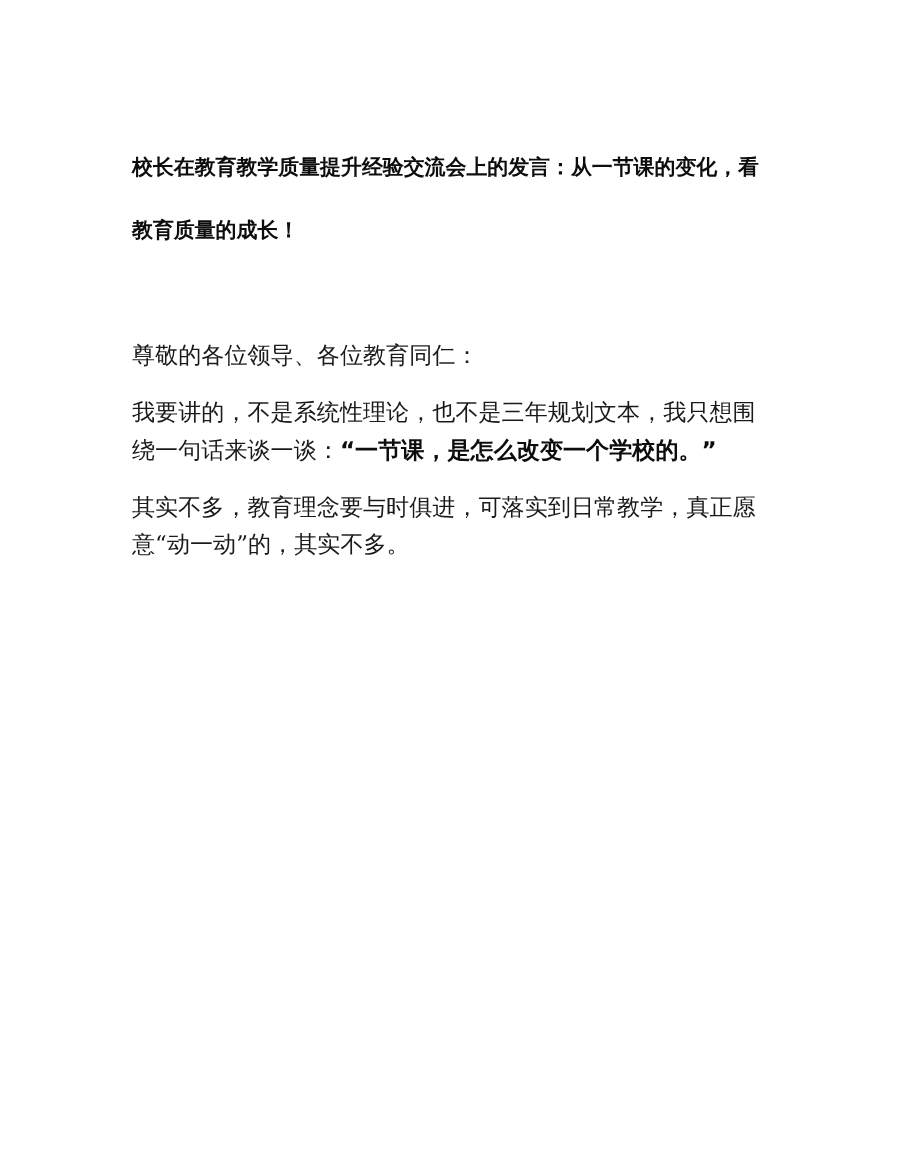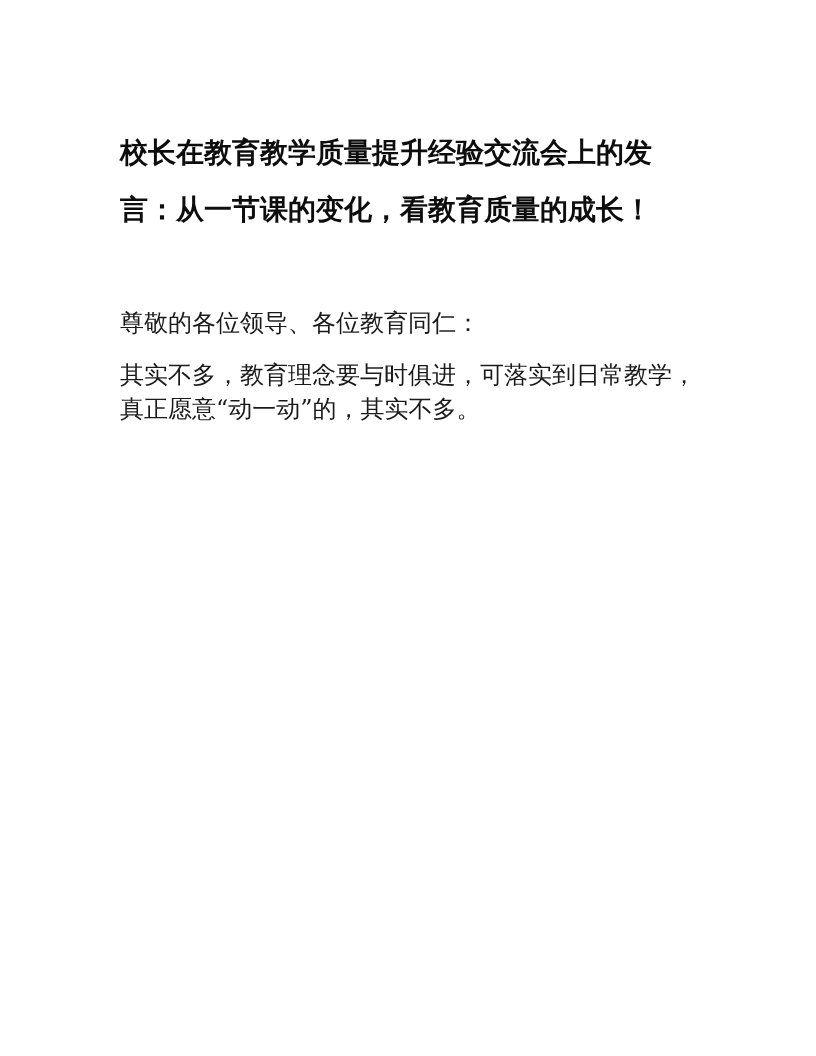--- a/index.html
+++ b/index.html
@@ -4,35 +4,36 @@
   <style>
     html, body { margin: 0; padding: 0; background: #ffffff; }
     body { width: 816px; height: 1056px; position: relative; overflow: hidden; }
     .page {
       position: absolute; left: 120px; top: 124px; width: 576px;
       color: #111111;
       font-family: "DejaVu Serif", "Liberation Serif", serif;
     }
     .title {
       font-family: "DejaVu Sans", "Liberation Sans", sans-serif;
-      font-weight: bold; font-size: 28px; line-height: 57px;
+      font-weight: bold; font-size: 19px; line-height: 57px;
       margin: 0 0 68px 0; letter-spacing: 0px; color: #0d0d0d;
     }
     .p {
-      font-size: 24px; line-height: 34px; margin: 2px 0 18px 0; color: #1a1a1a;
+      font-size: 21px; line-height: 34px; margin: 2px 0 18px 0; color: #1a1a1a;
     }
     .p.greet { margin-bottom: 18px; }
     .bold { font-family: "DejaVu Sans", "Liberation Sans", sans-serif; font-weight: bold; color: #0d0d0d; }
     .h2 {
       font-family: "DejaVu Sans", "Liberation Sans", sans-serif;
       font-weight: bold; font-size: 18.5px; line-height: 34px; margin: 0 0 18px 0; color: #0d0d0d;
     }
   </style>
 </head>
 <body>
 
 <div class="page">
   <h1 class="title">校长在教育教学质量提升经验交流会上的发言：从一节课的变化，看教育质量的成长！</h1>
 
   <p class="p greet">尊敬的各位领导、各位教育同仁：</p>
+  <p class="p"><span>我要讲的，不是系统性理论，也不是三年规划文本，我只想围绕一句话来谈一谈：</span><span class="bold">“一节课，是怎么改变一个学校的。”</span></p>
 
   <p class="p">其实不多，教育理念要与时俱进，可落实到日常教学，真正愿意“动一动”的，其实不多。</p>
 </div>
 
 </body></html>

